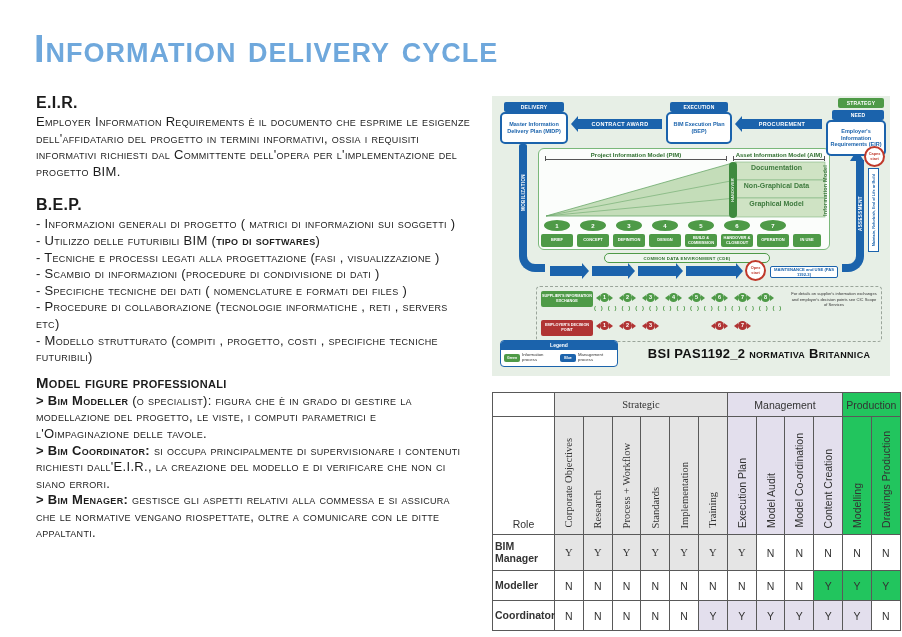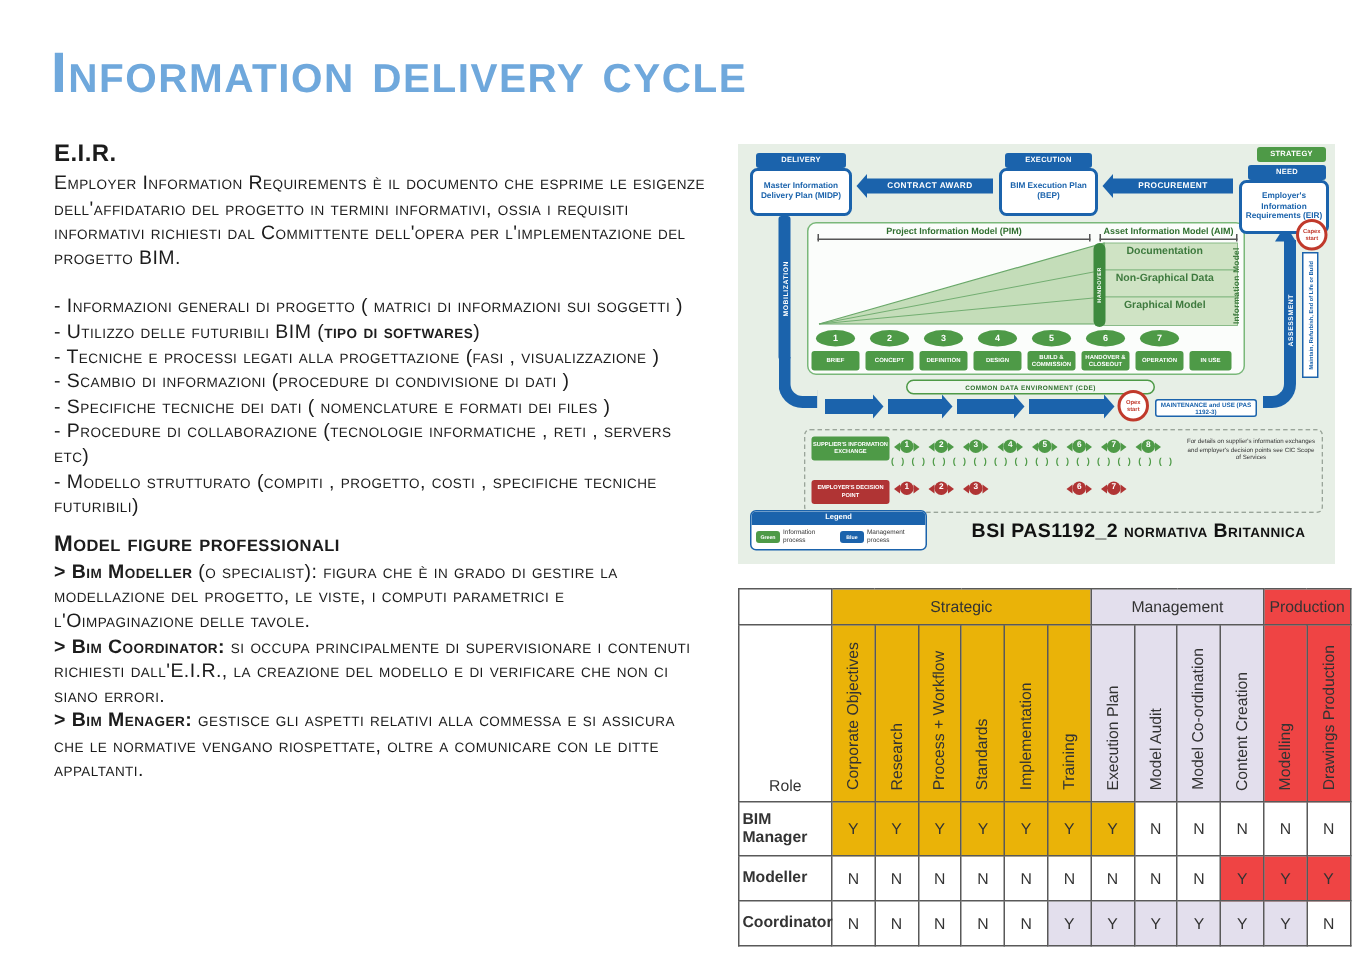--- a/index.html
+++ b/index.html
@@ -106,33 +106,34 @@
   .bimtable th,.bimtable td{border:1px solid #595959;padding:1px 2px;}
   .bimtable thead tr:first-child{height:24px;}
   .bimtable thead tr:last-child th{height:112px;vertical-align:bottom;text-align:center;padding-bottom:4px;}
   .bimtable tbody tr:first-child{height:36px;}
   .bimtable tbody tr{height:30px;}
   .gh{font-weight:normal;text-align:center;}
   .rolehead{font-weight:normal;text-align:left;vertical-align:bottom;margin-top:47px;}
   .rowlabel{font-weight:bold;text-align:left;vertical-align:middle;line-height:1.1;}
   .cell{text-align:center;vertical-align:middle;}
   .vspan{writing-mode:vertical-rl;transform:rotate(180deg);white-space:nowrap;font-weight:normal;display:inline-block;}
-  .cg{background:#eab308;} .cm{background:#e3dfed;} .cp{background:#ef4444;} .cw{background:#ffffff;}
+  .cg{background:#e5e5e5;font-family:Liberation Serif, serif;} .cm{background:#e3dfed;} .cp{background:#22c55e;} .cw{background:#ffffff;}
 </style>
 </head>
 <body>
 
 <div class="page">
 
   <div class="title">Information delivery cycle</div>
 
   <div class="left">
     <h2>E.I.R.</h2>
     <p class="body-t gap-eir">Employer Information Requirements è il documento che esprime le esigenze dell'affidatario del progetto in termini informativi, ossia i requisiti informativi richiesti dal Committente dell'opera per l'implementazione del progetto BIM.</p>
 
+    <h2>B.E.P.</h2>
     <p class="body-t"><span>- Informazioni generali di progetto ( matrici di informazioni sui soggetti )</span><span class="b"></span><span></span></p>
     <p class="body-t"><span>- Utilizzo delle futuribili BIM (</span><span class="b">tipo di softwares</span><span>)</span></p>
     <p class="body-t"><span>- Tecniche e processi legati alla progettazione (fasi , visualizzazione )</span><span class="b"></span><span></span></p>
     <p class="body-t"><span>- Scambio di informazioni (procedure di condivisione di dati )</span><span class="b"></span><span></span></p>
     <p class="body-t"><span>- Specifiche tecniche dei dati ( nomenclature e formati dei files )</span><span class="b"></span><span></span></p>
     <p class="body-t"><span>- Procedure di collaborazione (tecnologie informatiche , reti , servers etc)</span><span class="b"></span><span></span></p>
     <p class="body-t"><span>- Modello strutturato (compiti , progetto, costi , specifiche tecniche futuribili)</span><span class="b"></span><span></span></p>
 
     <h3>Model figure professionali</h3>
     <p class="body-t"><span class="b">&gt; Bim Modeller</span><span> (o specialist): figura che è in grado di gestire la modellazione del progetto, le viste, i computi parametrici e l'Oimpaginazione delle tavole.</span></p>

